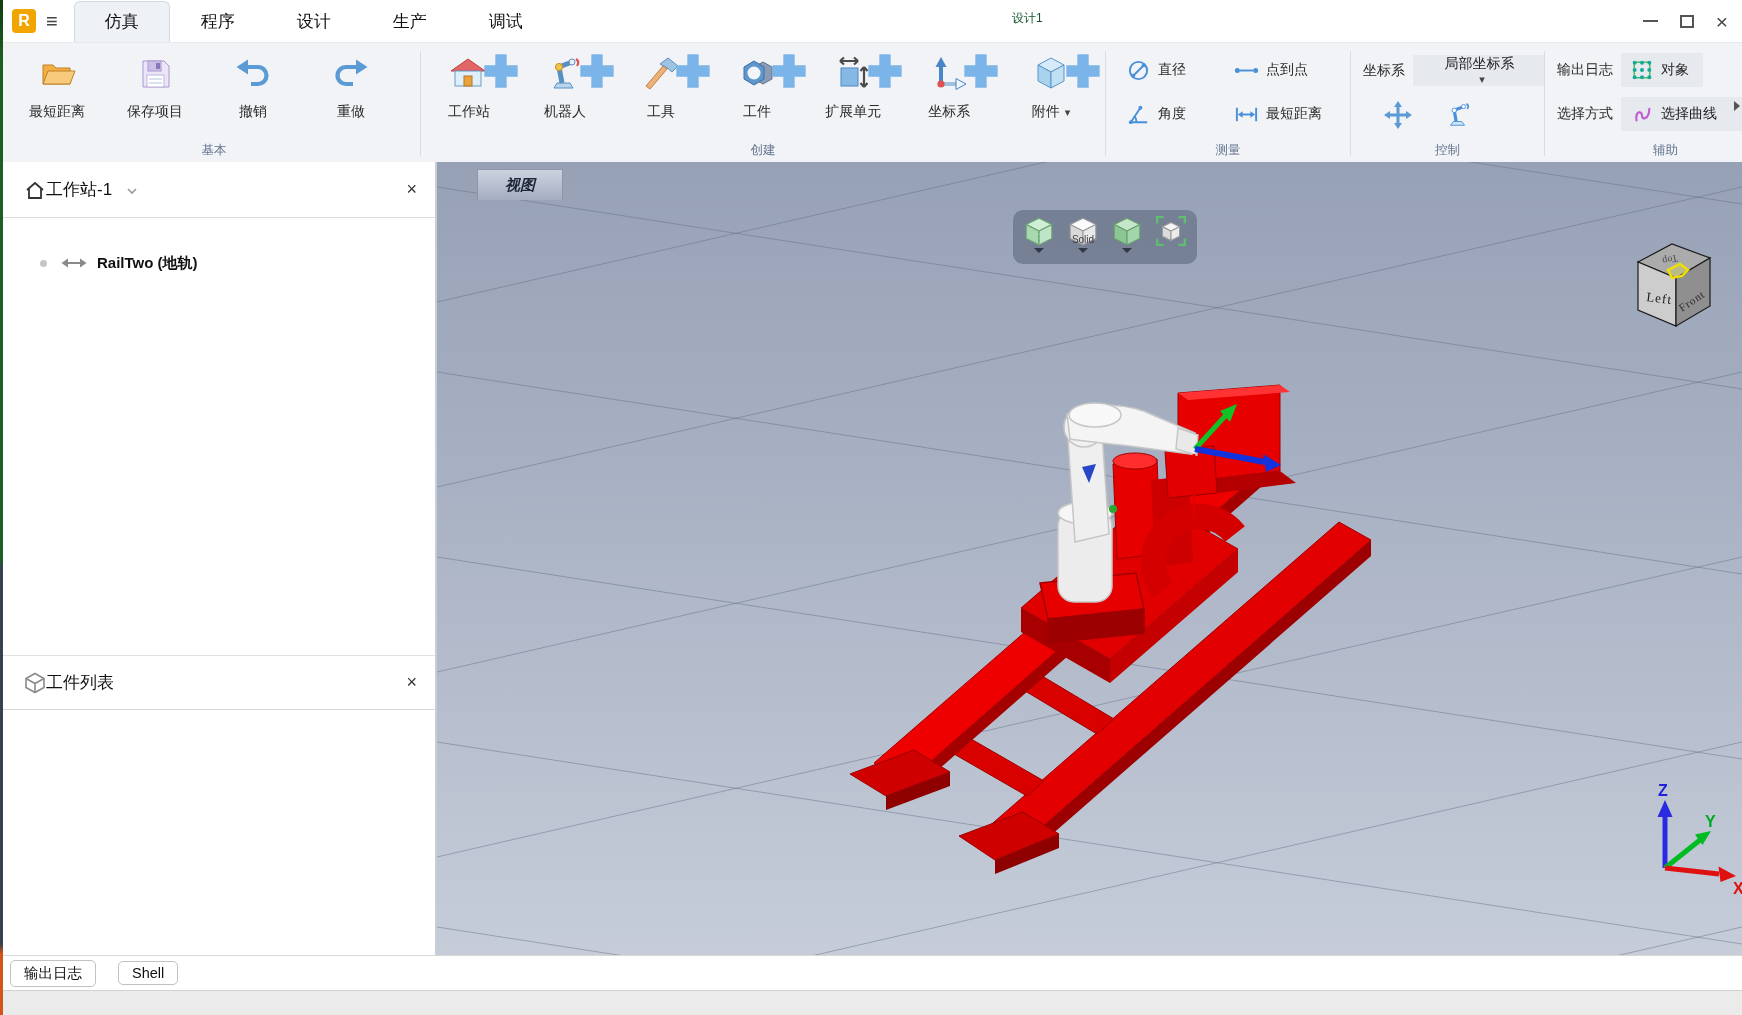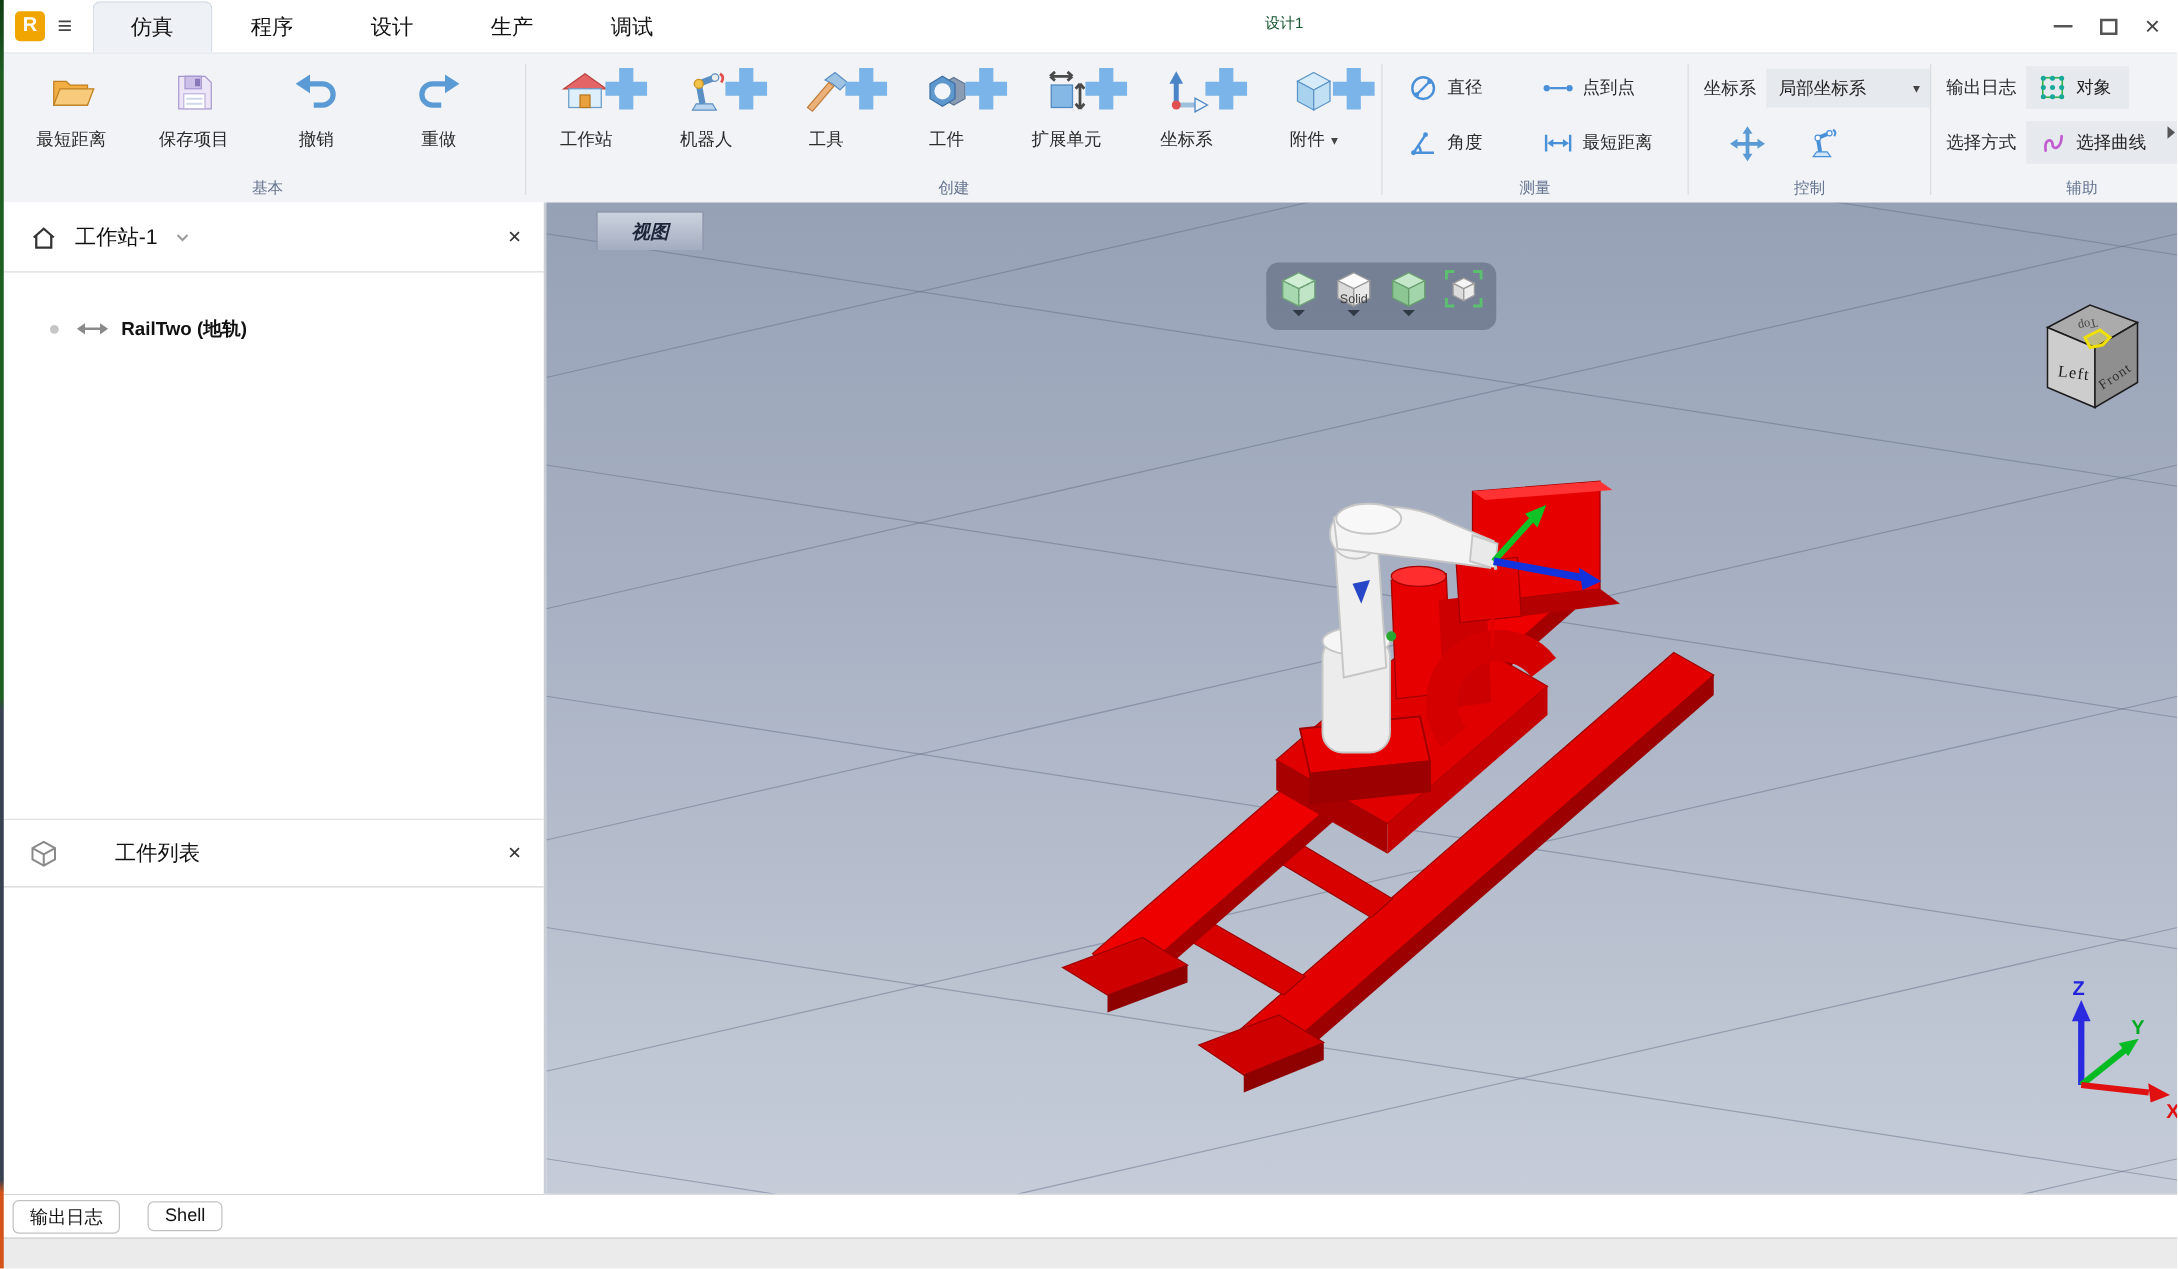--- a/index.html
+++ b/index.html
@@ -37,42 +37,42 @@
   .rbtn .rlabel { margin-top:5px; font-size:14px; color:#2b2b2b; white-space:nowrap; }
   .plus { position:absolute; top:-3px; right:-4px; width:14px; height:14px; }
   .caret { font-size:11px; color:#444; margin-left:5px; }
   .two-row { display:flex; flex-direction:column; justify-content:flex-start; padding-top:12px; gap:14px; }
   .mrow { display:flex; align-items:center; gap:8px; height:30px; }
   .mitem { display:flex; align-items:center; gap:7px; font-size:14px; color:#2b2b2b; white-space:nowrap; }
   .mitem svg { width:25px; height:25px; }
   .ctl-row1 { display:flex; align-items:center; gap:8px; }
   .ctl-label { font-size:14px; color:#2b2b2b; white-space:nowrap; }
   .dropdown { display:flex; align-items:center; justify-content:space-between; width:132px; height:31px;
-    background:#e6e9ee; padding:0 8px 0 10px; font-size:14px; color:#222; }
+    background:#e6e9ee; padding:0 8px 0 10px; font-size:14px; color:#222;flex-direction:column; }
   .icon-btn { width:34px; height:30px; display:flex; align-items:center; justify-content:center; }
   .assist-btn { display:flex; align-items:center; gap:8px; height:34px; background:#e6e9ee;
     padding:0 14px 0 10px; font-size:14px; color:#222; white-space:nowrap; }
   .overflow-arrow { position:absolute; right:2px; top:58px; width:0; height:0;
     border-top:5px solid transparent; border-bottom:5px solid transparent; border-left:6px solid #555; }
 
   
   .main { display:flex; height:793px; }
   .left-panel { position:relative; width:437px; background:#fff; border-right:2px solid #c9ced6; }
   .panel-header { display:flex; align-items:center; height:56px; padding:0 18px 0 24px; }
-  .panel-header .ph-title { font-size:17px; color:#111; font-weight:500; margin-left:14px; }
+  .panel-header .ph-title { font-size:17px; color:#111; font-weight:500; }
   .panel-header .ph-chevron { margin-left:14px; }
   .panel-header .ph-close { margin-left:auto; font-size:18px; color:#333; }
   .hdr-divider { border-bottom:1px solid #dcdcdc; }
   .tree { padding-top:22px; }
   .tree-item { display:flex; align-items:center; height:46px; padding-left:40px; }
   .tree-bullet { width:7px; height:7px; border-radius:50%; background:#c6c6c6; margin-right:12px; }
   .tree-ic { width:30px; display:flex; justify-content:center; margin-right:8px; }
   .tree-label { font-size:15px; font-weight:bold; color:#111; }
   .parts-header { position:absolute; top:493px; left:0; right:0; height:55px; display:flex; align-items:center;
-    padding:0 18px 0 24px; border-top:1px solid #e2e2e2; border-bottom:1px solid #d6d6d6;gap:32px; }
+    padding:0 18px 0 24px; border-top:1px solid #e2e2e2; border-bottom:1px solid #d6d6d6; }
 
   
   .viewport { position:relative; flex:1; overflow:hidden;
     background:linear-gradient(#97a1b6 0%, #a8b1c3 40%, #c6cdd9 100%); }
   .scene { position:absolute; left:0; top:0; width:100%; height:100%; }
   .view-tab { position:absolute; left:40px; top:7px; width:86px; height:31px;
     background:linear-gradient(#ccd3df,#a4adc0); border:1px solid #8d97ab; border-bottom:none;
     display:flex; align-items:center; justify-content:center; font-size:15px; font-weight:bold; color:#1c2638;font-style:italic; }
   .float-toolbar { position:absolute; left:576px; top:48px; width:184px; height:54px; border-radius:10px;
     background:rgba(88,98,120,0.55); display:flex; align-items:flex-start; justify-content:center; gap:8px; padding-top:5px; }

